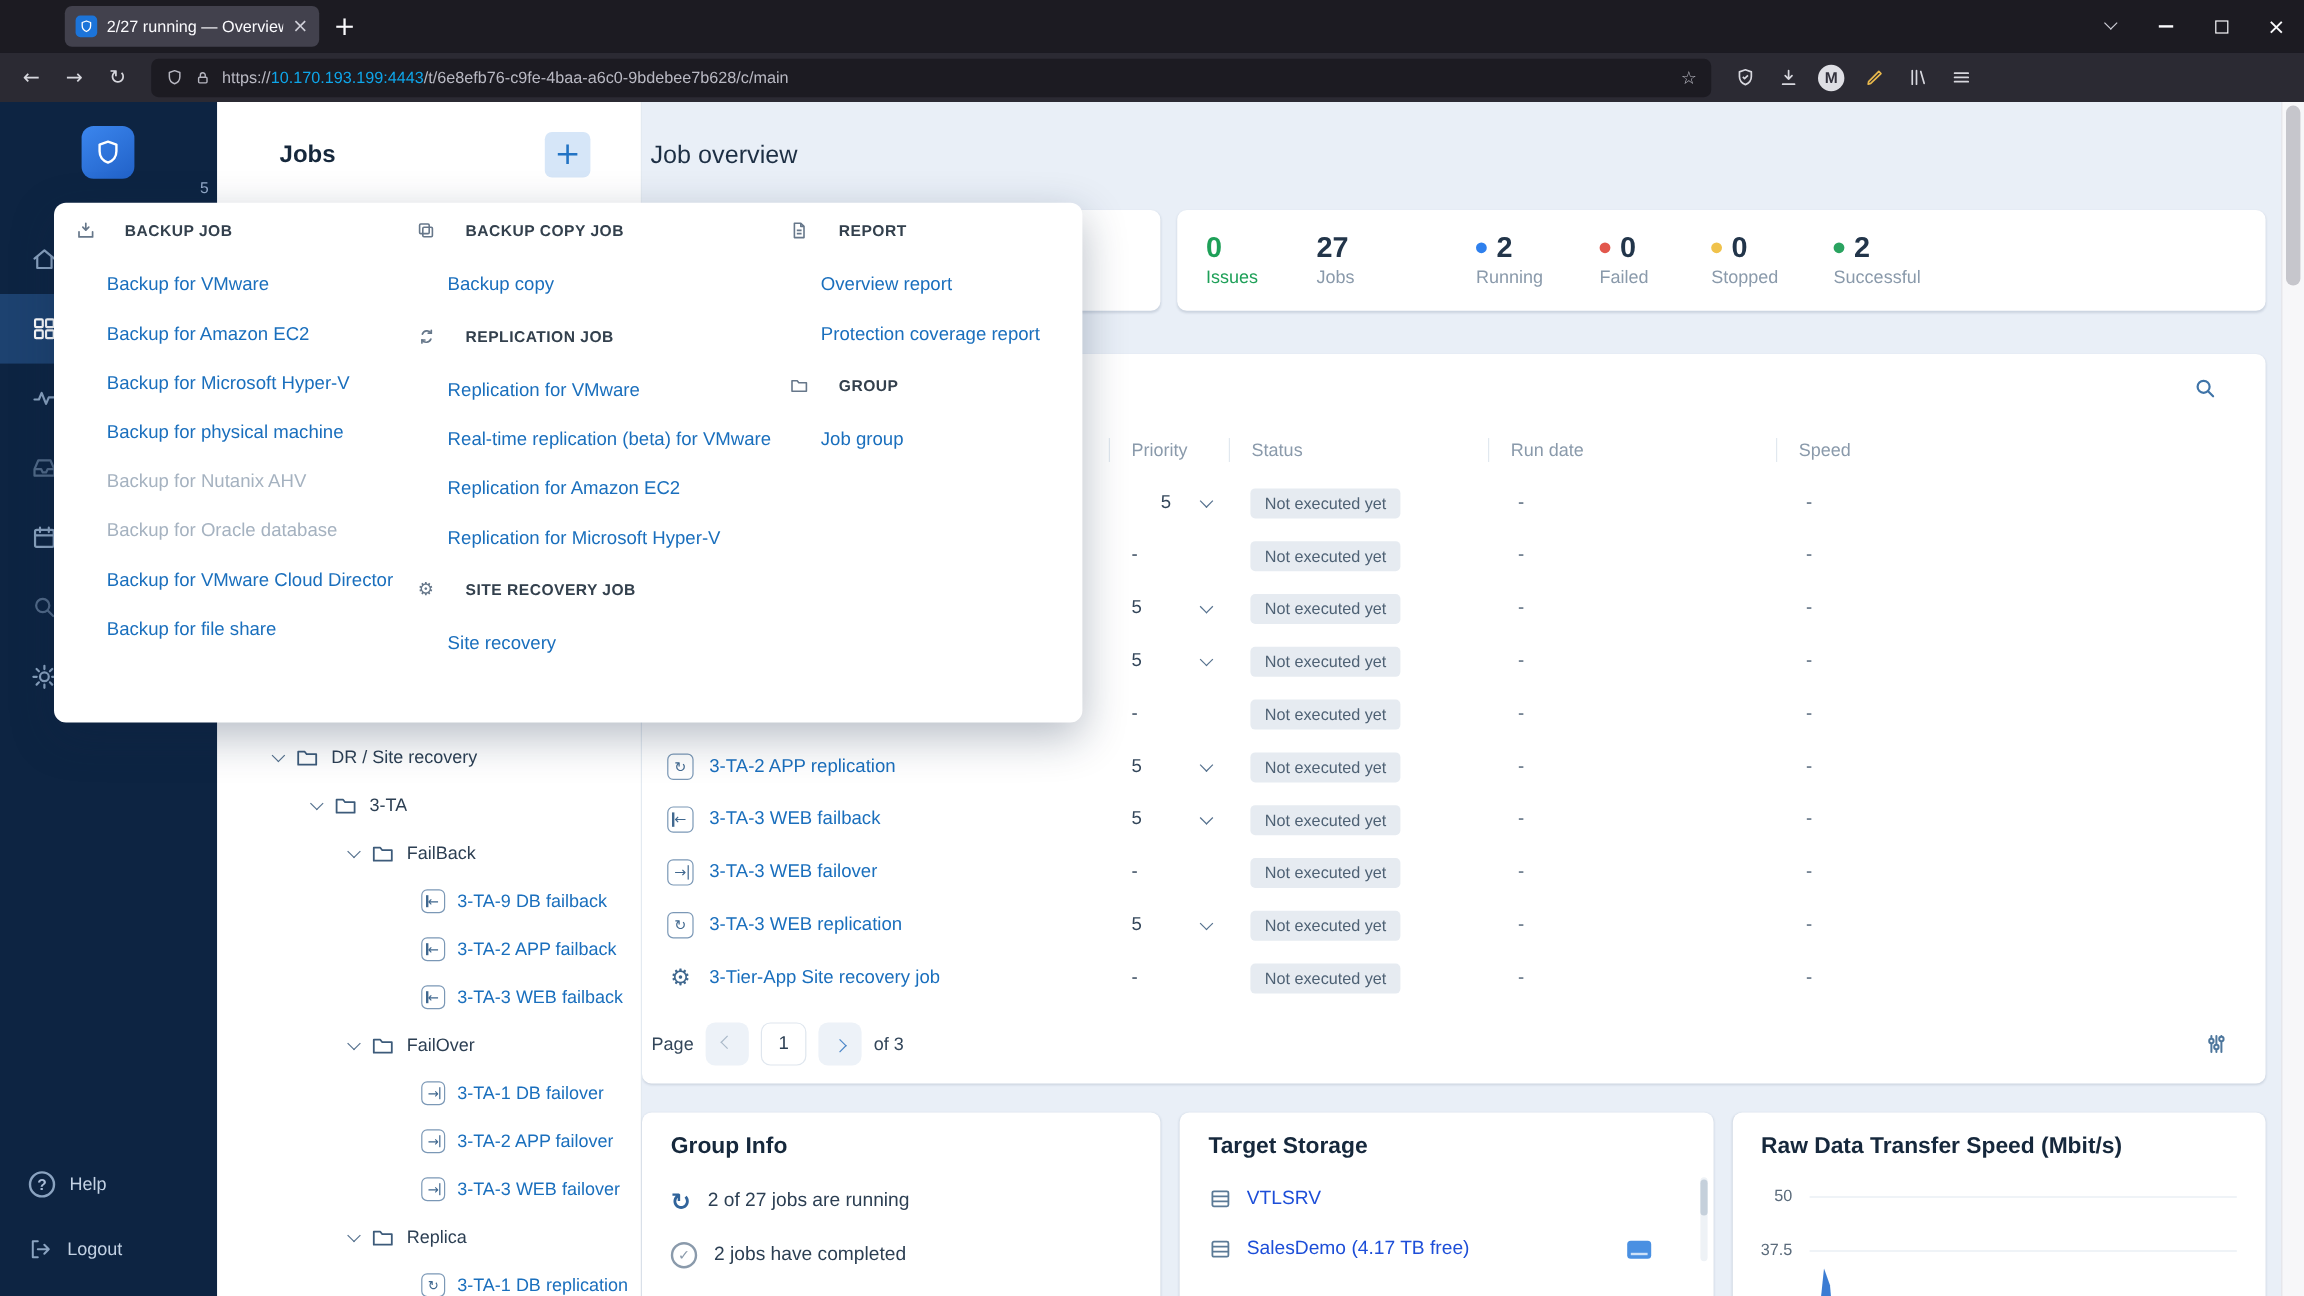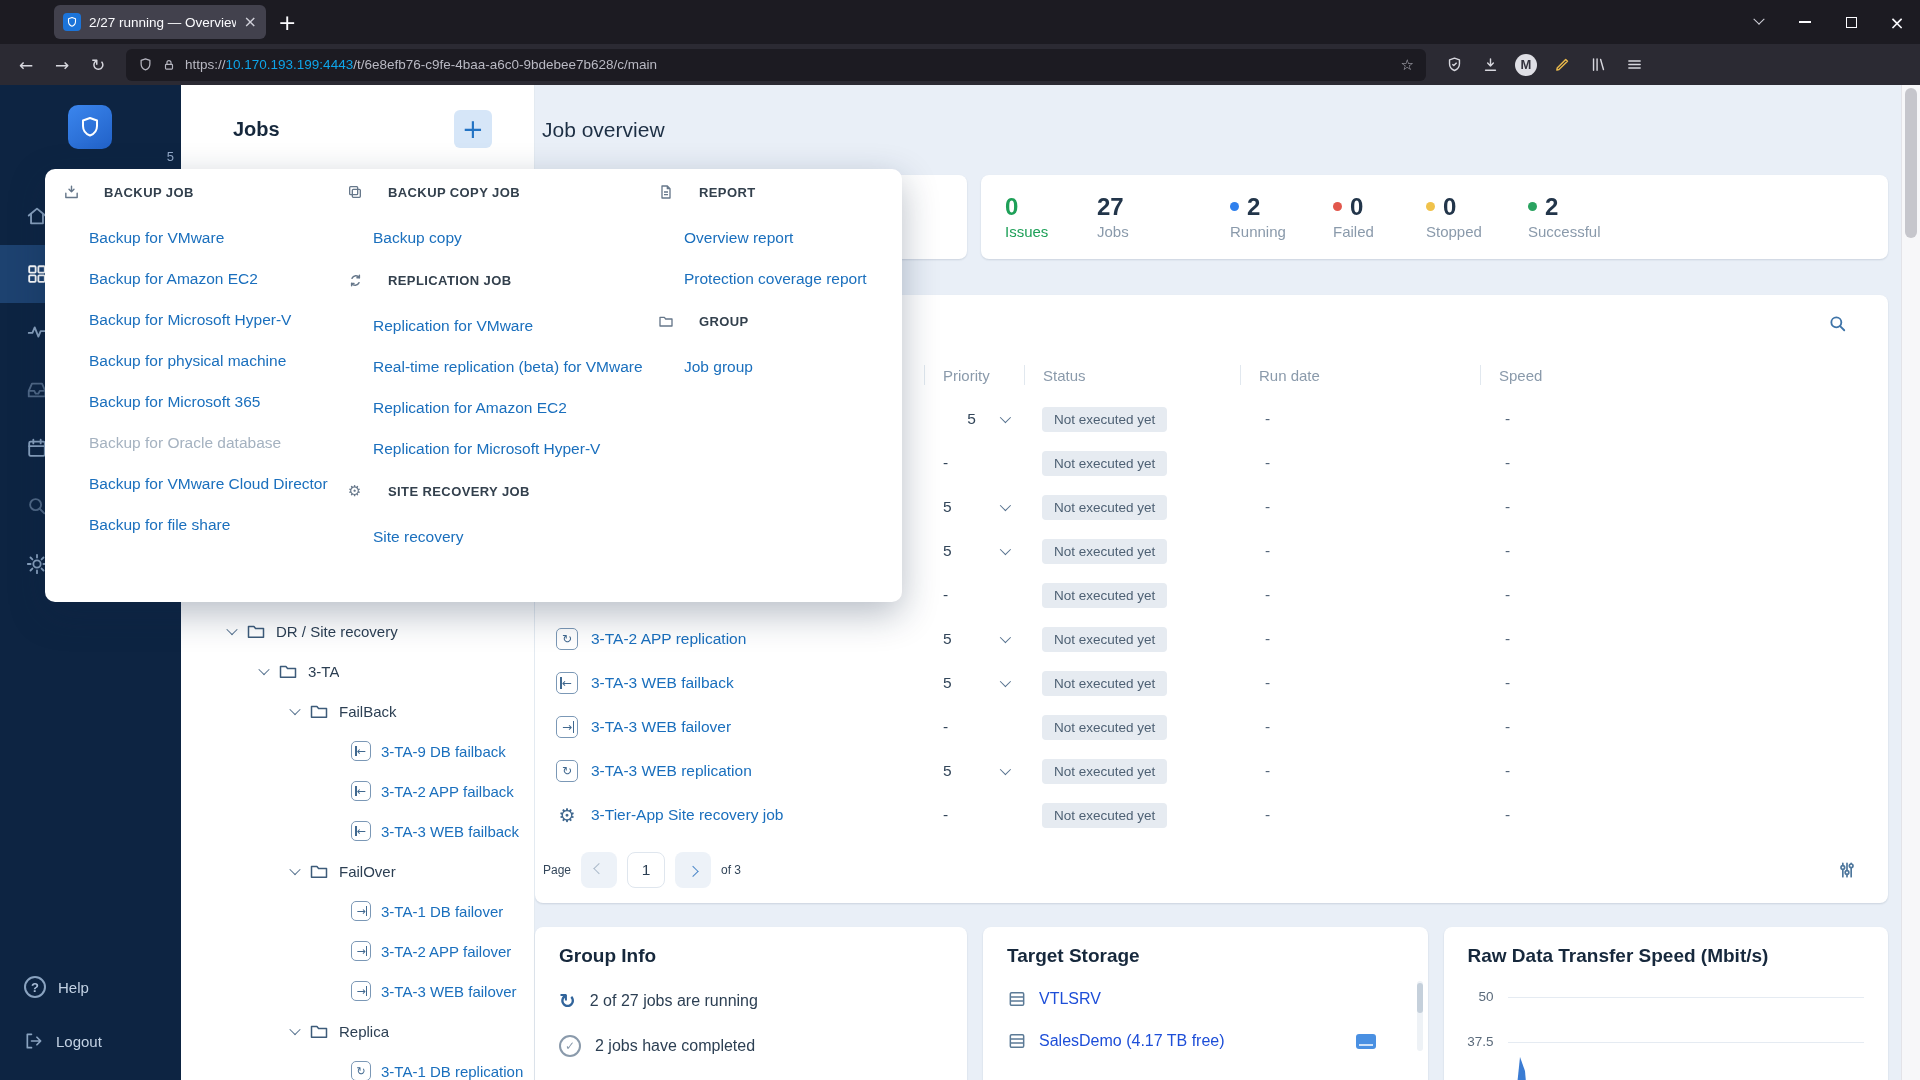--- a/index.html
+++ b/index.html
@@ -109,21 +109,21 @@
   .row-link { font-size:15.5px; color:#1a6fbd; white-space:nowrap; overflow:hidden; text-overflow:ellipsis; cursor:pointer; }
   .pri-cell { display:flex; align-items:center; justify-content:space-between; padding:0 16px 0 19px; }
   .pri-num { font-size:15.5px; color:#33465a; }
   .caret { width:8px; height:8px; border-right:1.6px solid #55718e; border-bottom:1.6px solid #55718e;
            transform:rotate(45deg) translateY(-2px); cursor:pointer; }
   .badge { display:inline-block; margin-left:18px; background:#e6ebf1; color:#4e6174; font-size:13.5px;
            padding:5px 12px; border-radius:4px; white-space:nowrap; }
   .dashc { font-size:15.5px; color:#54667a; padding-left:25px; }
 
   .pagination { height:66px; display:flex; align-items:center; gap:10px; padding:0 31px 0 8px; }
-  .pg-label, .pg-of { font-size:12px; color:#33465a; }
+  .pg-label, .pg-of { font-size:15px; color:#33465a; }
   .pg-btn { width:36px; height:36px; border-radius:8px; background:#edf2f8; display:grid; place-items:center; cursor:pointer; }
   .pg-chev { width:8px; height:8px; border-right:1.8px solid #aab9c9; border-bottom:1.8px solid #aab9c9; }
   .pg-prev .pg-chev { transform:rotate(135deg) translate(-1px,1px); }
   .pg-next .pg-chev { transform:rotate(-45deg) translate(-1px,1px); border-color:#4a86c8; }
   .pg-box { min-width:38px; height:36px; border:1px solid #dfe6ee; border-radius:8px; background:#fff;
             display:grid; place-items:center; font-size:15.5px; color:#2c3f53; padding:0 8px; }
   .spacer { flex:1; }
 
   .bottom-row { display:flex; gap:16px; margin-top:24px; flex:0 0 240px; }
   .bi-card { padding:18px 24px; position:relative; }
@@ -642,21 +642,21 @@
                 <path d="M4 13v6h16v-6"></path>
               </svg>
           </span>
           <span>BACKUP JOB</span>
         </div>
         <div class="m-items">
           <div class="m-item">Backup for VMware</div>
           <div class="m-item">Backup for Amazon EC2</div>
           <div class="m-item">Backup for Microsoft Hyper-V</div>
           <div class="m-item">Backup for physical machine</div>
-          <div class="m-item">Backup for Microsoft 365</div>
+          <div class="m-item disabled">Backup for Nutanix AHV</div>
           <div class="m-item disabled">Backup for Oracle database</div>
           <div class="m-item">Backup for VMware Cloud Director</div>
           <div class="m-item">Backup for file share</div>
         </div>
       </div>
 
       <div class="menu-col mcol2">
         <div class="msec-head">
           <span class="mic">
             <svg class="ic" width="16" height="16" viewBox="0 0 24 24" fill="none" stroke="currentColor" stroke-width="2">

